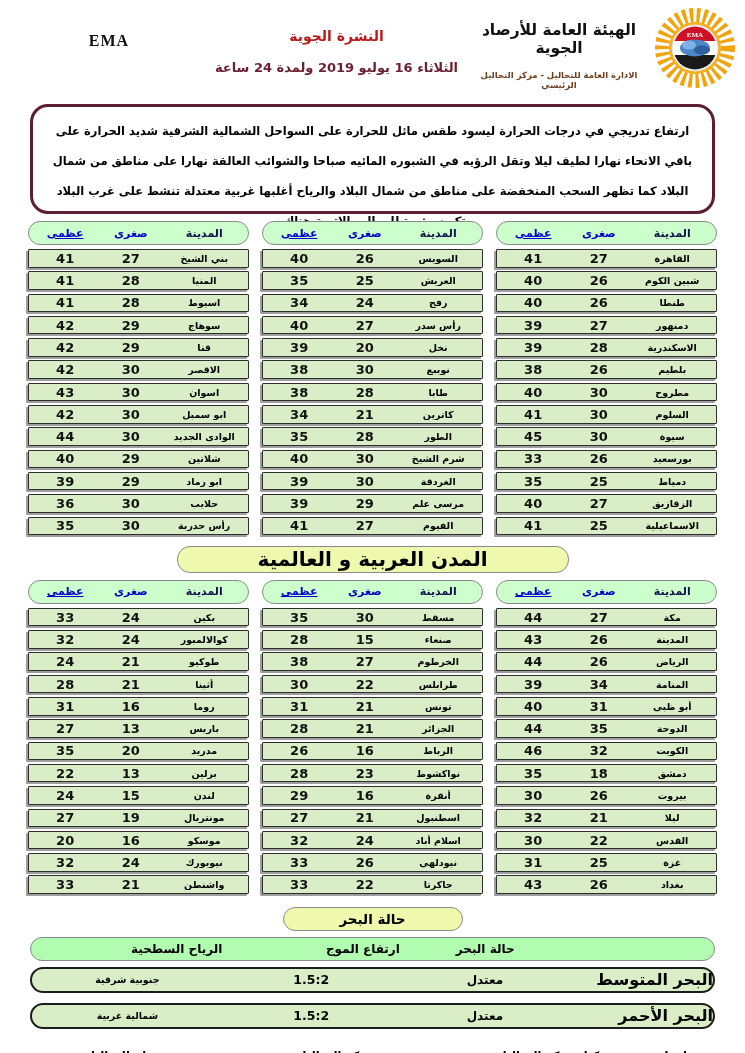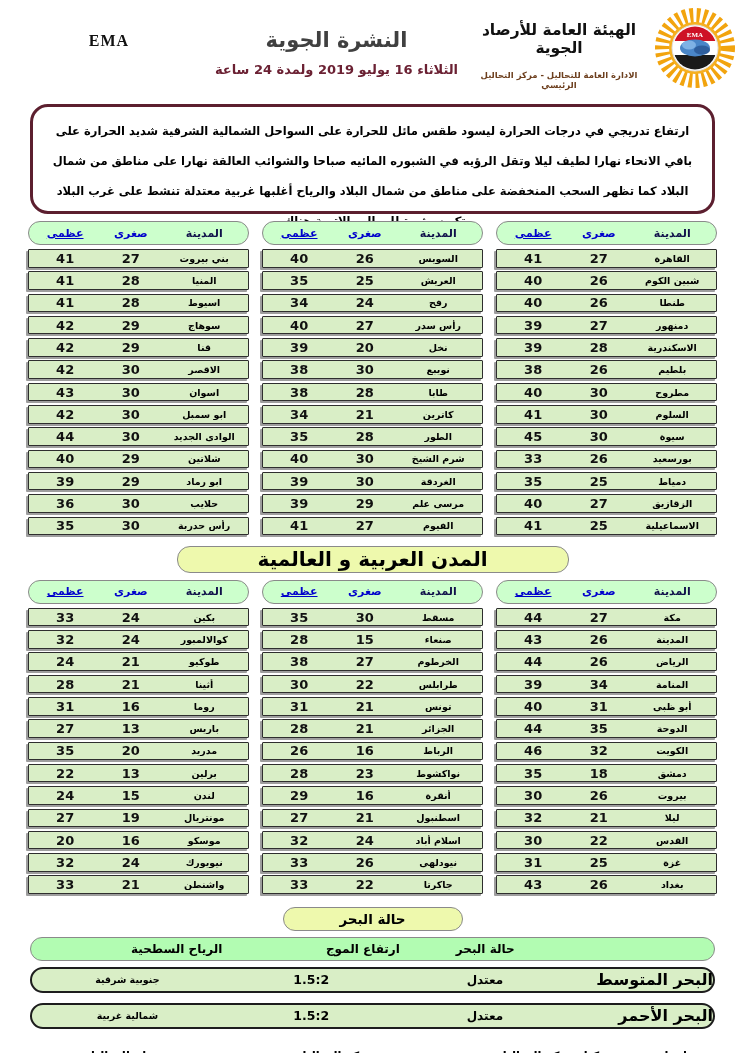--- a/index.html
+++ b/index.html
@@ -7,22 +7,22 @@
   .page { width:745px; height:1053px; margin:0 auto; background:#fff; direction:rtl; overflow:hidden; position:relative; }
 
   
   .header { display:flex; align-items:flex-start; padding:6px 8px 0 14px; height:100px; }
   .org-block { display:flex; align-items:center; gap:4px; width:268px; }
   .logo-wrap { width:84px; height:84px; flex:0 0 auto; }
   .org-text { text-align:center; padding-top:14px; }
   .org-name { font-size:15.5px; font-weight:bold; color:#111; }
   .org-dept { font-size:8.5px; font-weight:bold; color:#6d3f1e; margin-top:13px; }
   .title-block { flex:1; text-align:center; padding-top:22px; }
-  .bulletin-title { color:#404040; font-size:21px; font-weight:bold; }
-  .bulletin-date { color:#6b2133; font-size:13px; font-weight:bold; margin-top:10px; }
+  .bulletin-title { color:#b91c1c; font-size:14px; font-weight:bold; }
+  .bulletin-date { color:#6b2133; font-size:13px; font-weight:bold; margin-top:16px; }
   .en-block { width:190px; text-align:center; direction:ltr; font-family:"Liberation Serif", serif; font-weight:bold; color:#111; padding-top:26px; }
   .en-block .l1 { font-size:16px; letter-spacing:1px; }
   .en-block .l2 { font-size:15px; }
 
   
   .synopsis { margin:4px 30px 0; border:3px solid #5c1f2f; border-radius:18px; height:110px; padding:10px 16px; }
   .synopsis p { font-size:11.5px; font-weight:bold; color:#000; text-align:center; line-height:2.6; }
 
   
   .tables-row { display:flex; gap:13px; padding:0 28px; margin-top:7px; }
@@ -283,21 +283,21 @@
     </div>
     <div class="group">
       <div class="group-header">
         <span class="gh-city">المدينة</span>
         <span class="gh-min">صغرى</span>
         <span class="gh-max">عظمى</span>
       </div>
       <div>
 
           <div class="t-row">
-            <span class="t-city">بني بيروت</span>
+            <span class="t-city">بني الشيخ</span>
             <span class="t-min">27</span>
             <span class="t-max">41</span>
           </div>
 
           <div class="t-row">
             <span class="t-city">المنيا</span>
             <span class="t-min">28</span>
             <span class="t-max">41</span>
           </div>
 

